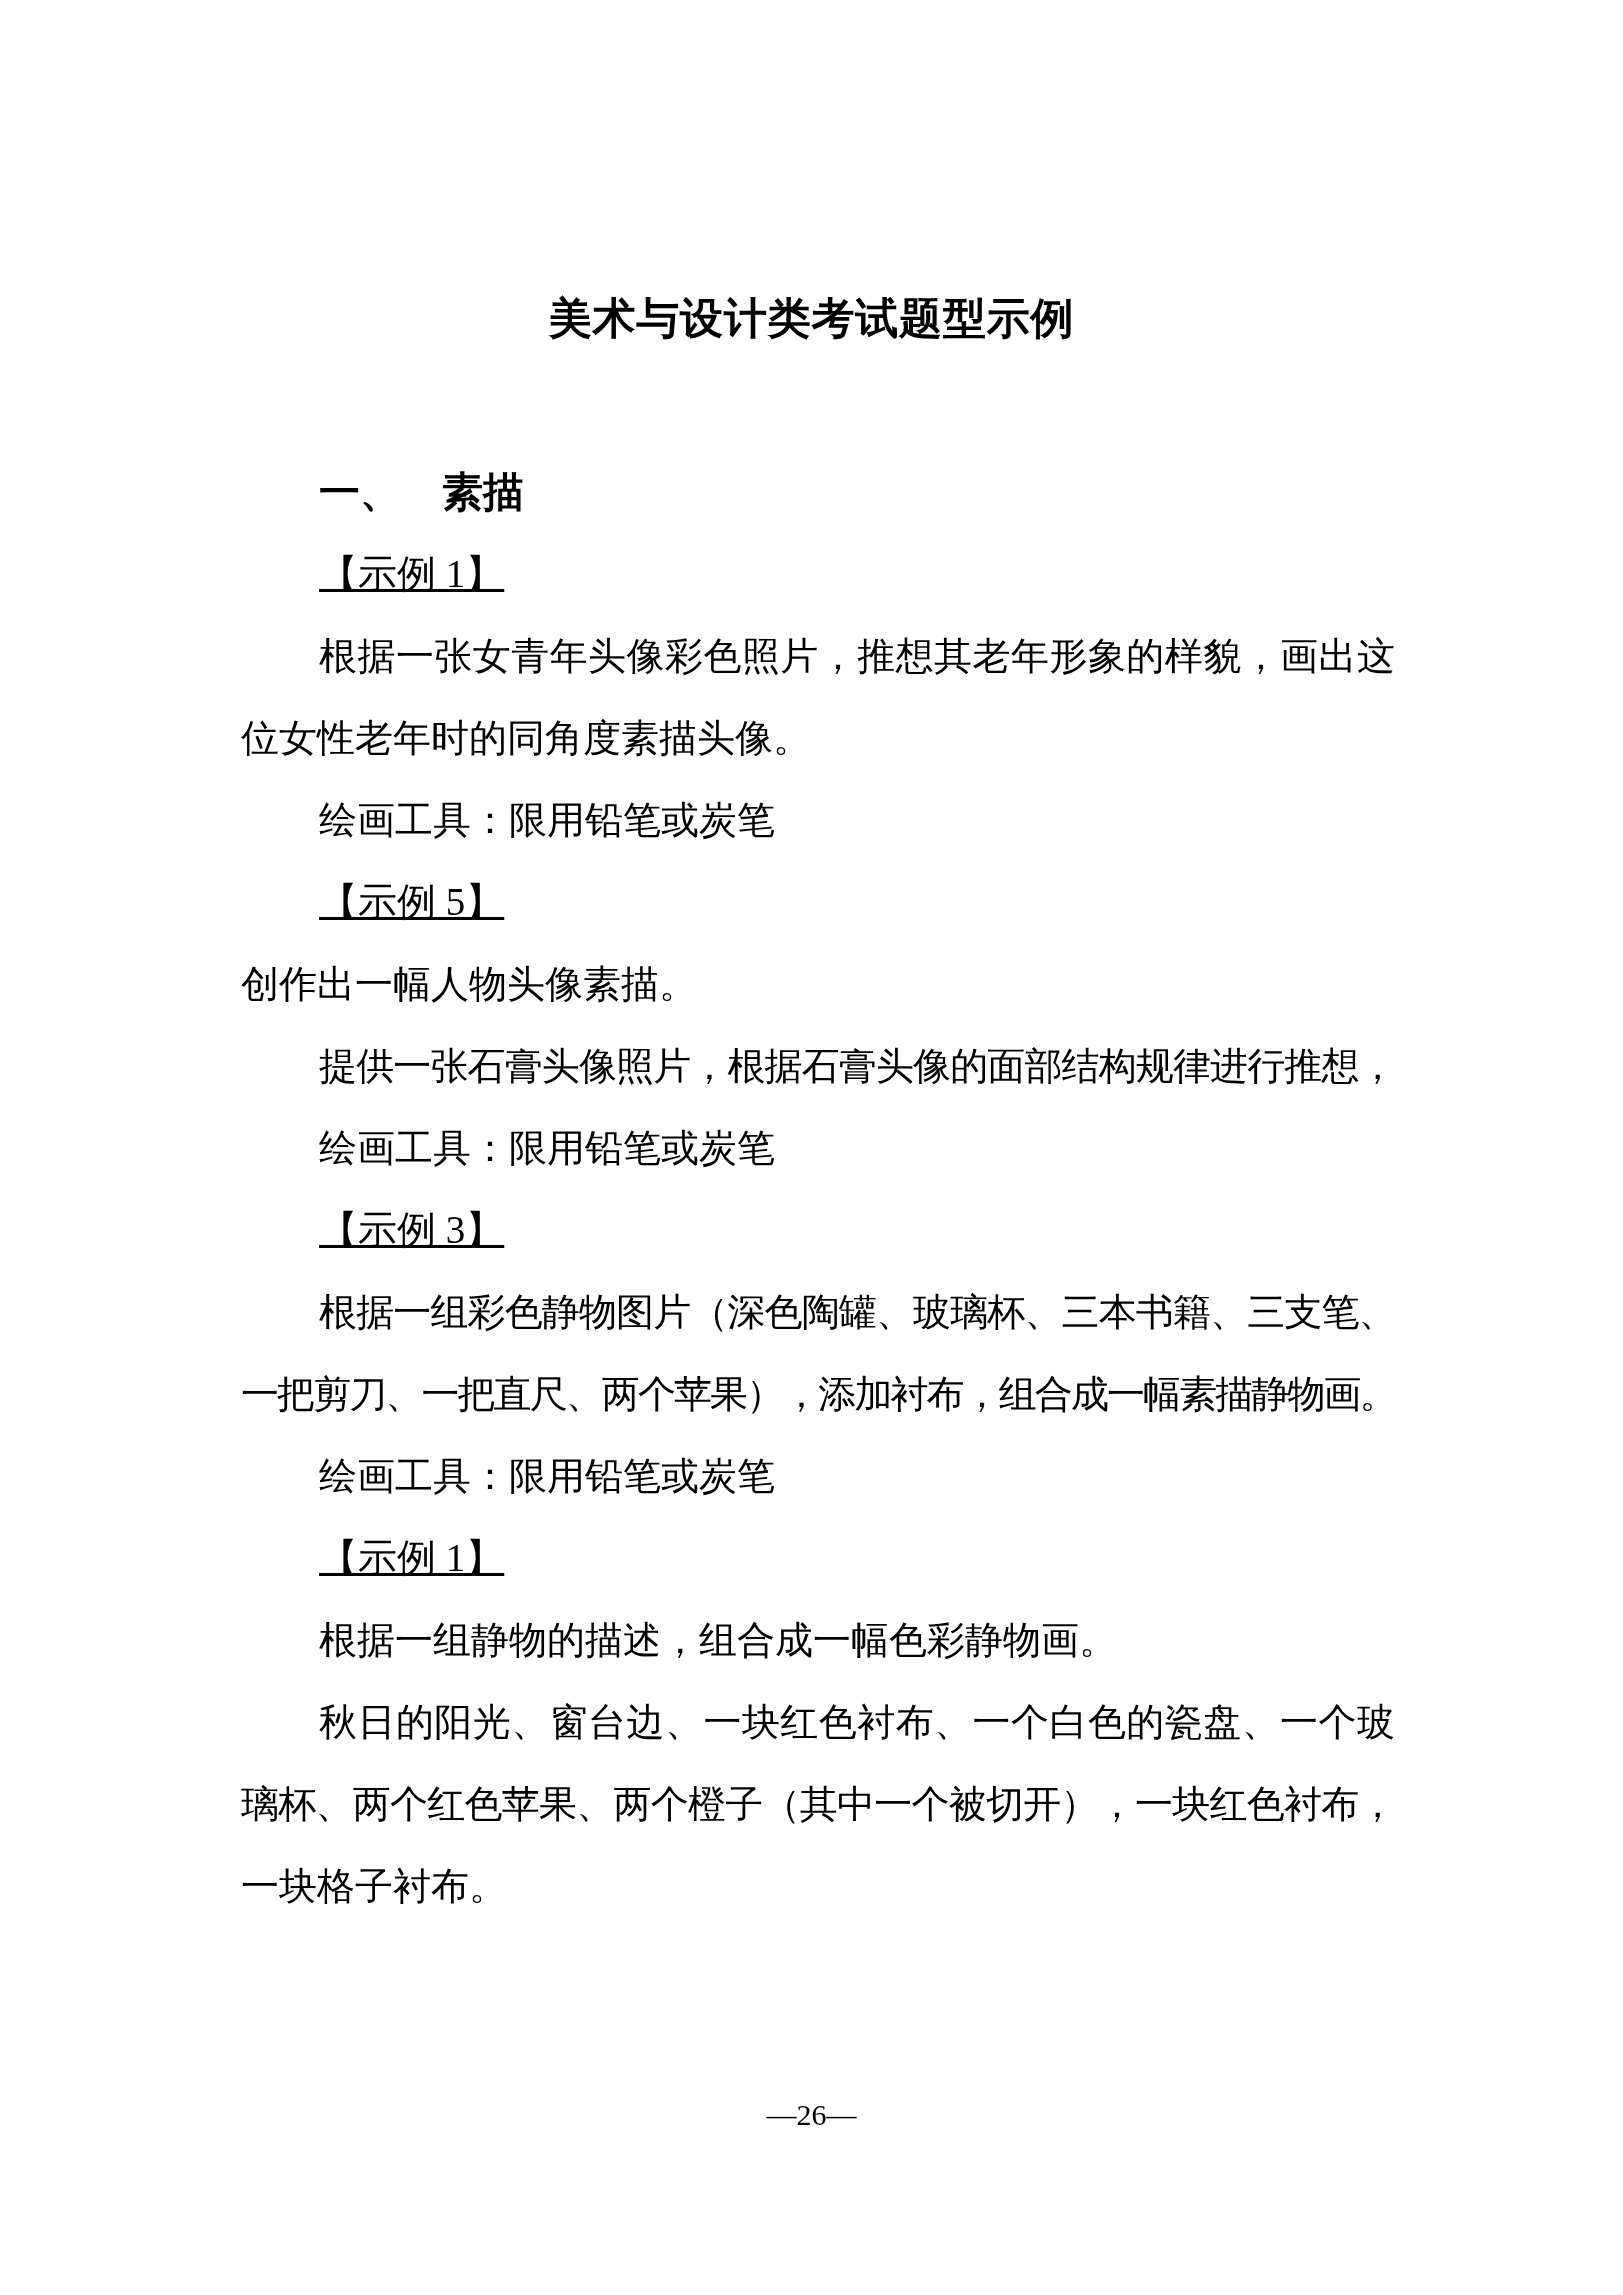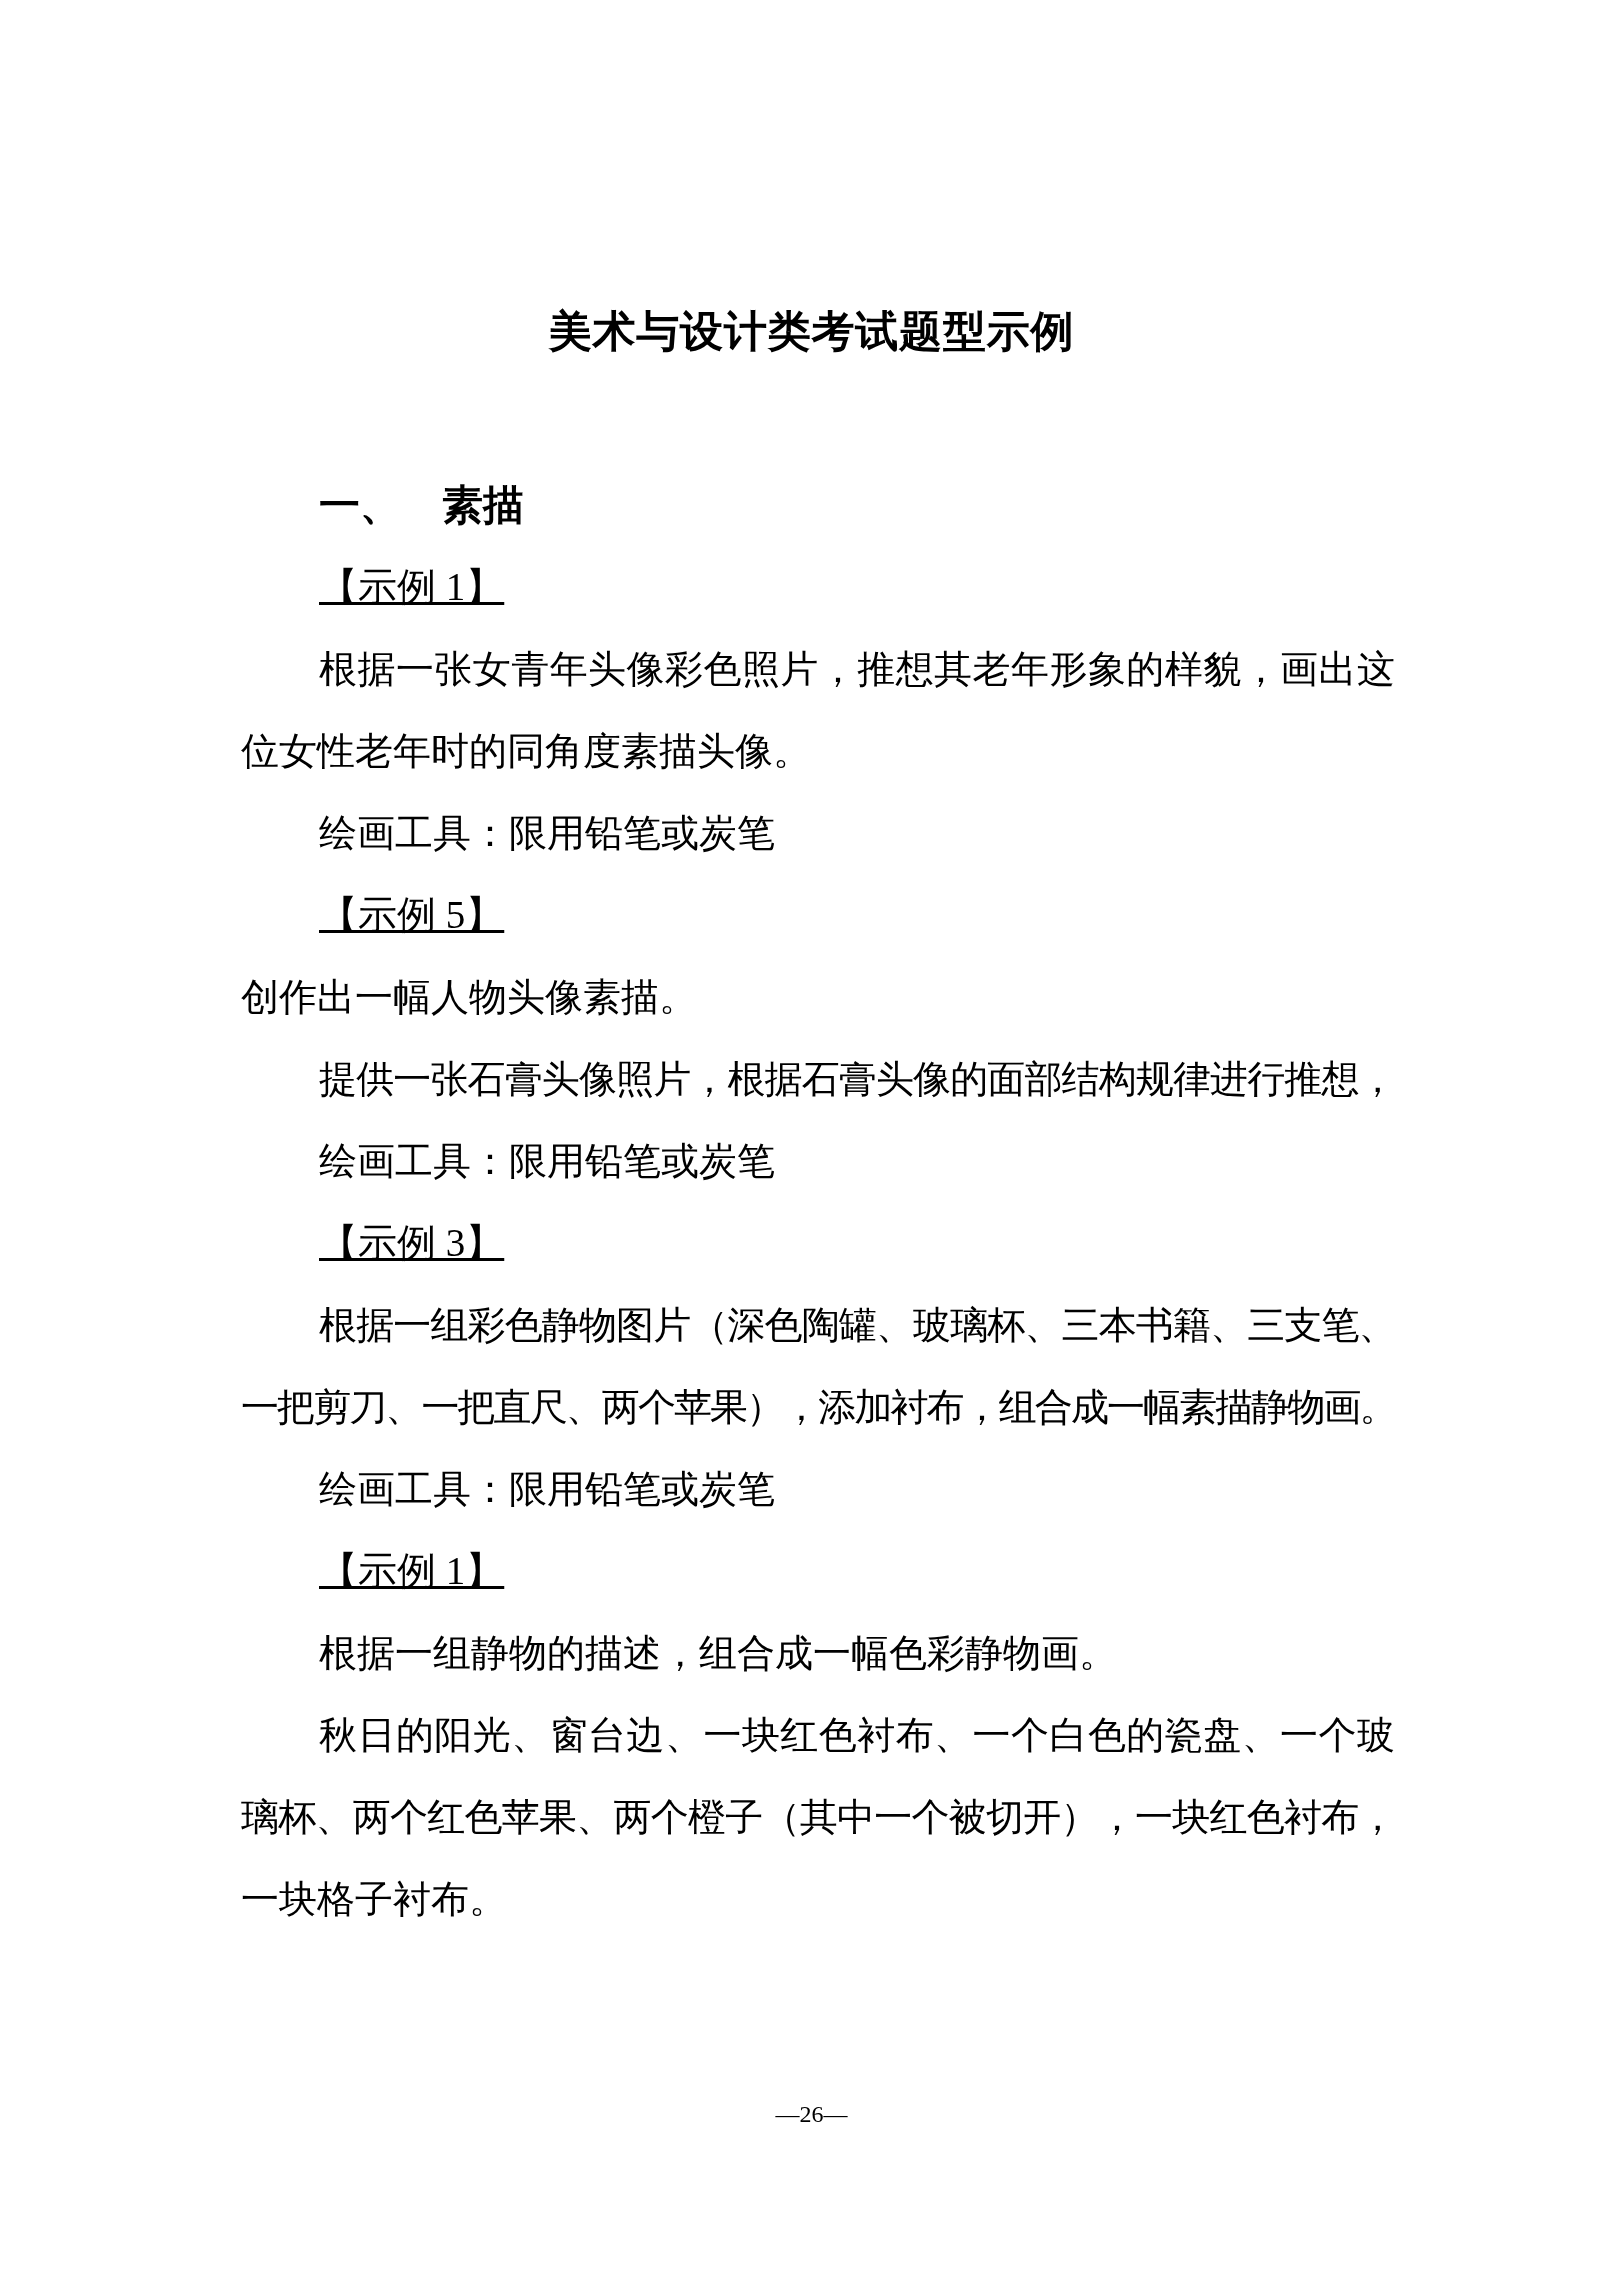--- a/index.html
+++ b/index.html
@@ -9,21 +9,21 @@
     height: 2295px;
     margin: 0 auto;
     background: #ffffff;
     color: #000000;
     font-family: "Liberation Serif", "DejaVu Serif", serif;
     box-sizing: border-box;
     padding-top: 277px;
     overflow: hidden;
   }
   .title {
-    margin: 13px;
+    margin: 0;
     height: 82px;
     line-height: 82px;
     text-align: center;
     font-family: "Liberation Sans", "DejaVu Sans", sans-serif;
     font-weight: bold;
     font-size: 43px;
     letter-spacing: 0.8px;
   }
   .body {
     margin-top: 92px;
@@ -50,21 +50,21 @@
   }
   .ex { font-size: 39px; text-decoration: underline; }           
   .page-number {
     position: absolute;
     top: 2086px;
     left: 0;
     width: 100%;
     height: 57px;
     line-height: 57px;
     text-align: center;
-    font-size: 24px;
+    font-size: 30px;
   }
 </style>
 </head>
 <body>
 
 <div class="page">
 
   <h1 class="title">美术与设计类考试题型示例</h1>
 
   <div class="body">

